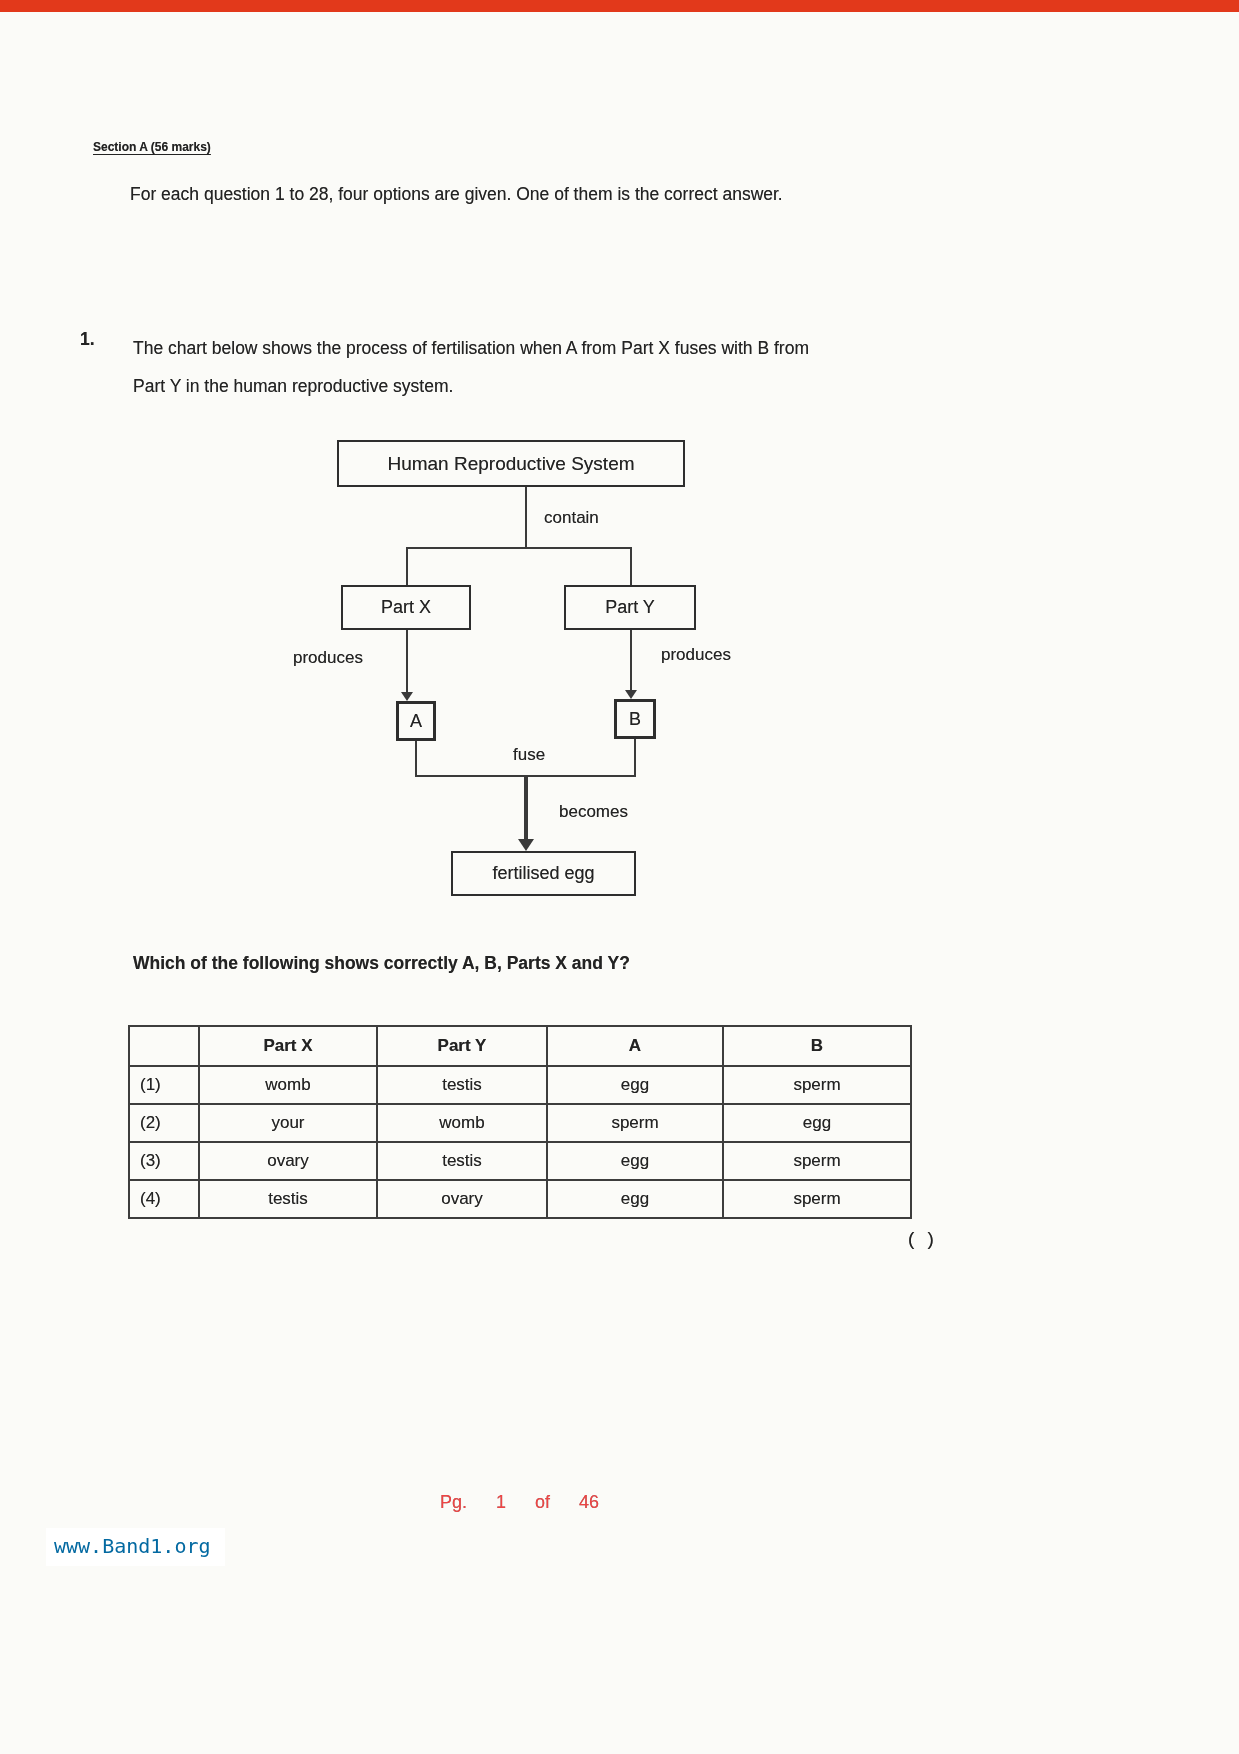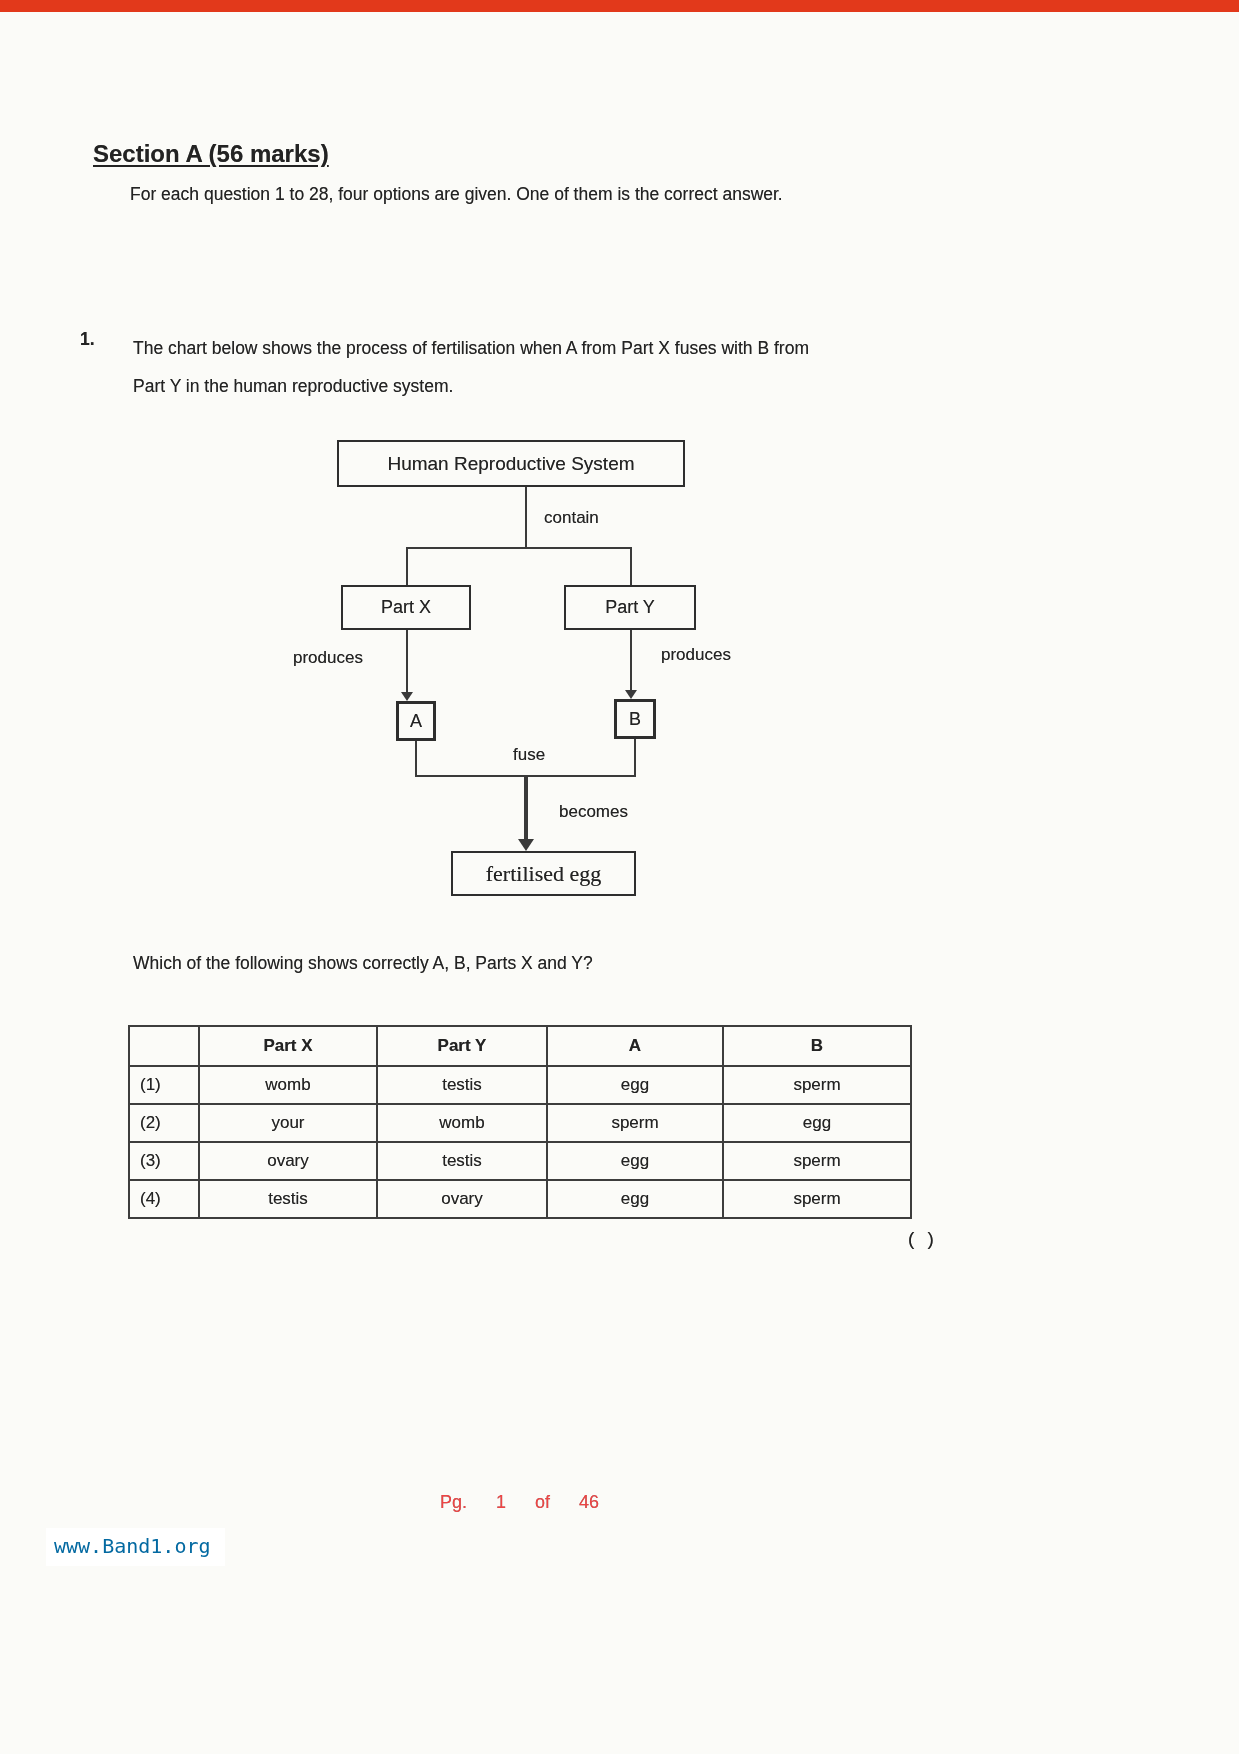--- a/index.html
+++ b/index.html
@@ -23,21 +23,21 @@
     position: absolute;
     top: 0; left: 0;
     width: 100%;
     height: 12px;
     background: #e2391b;
   }
 
   .heading {
     position: absolute;
     left: 93px; top: 140px;
-    font-size: 24px;
+    font-size: 12px;
     font-weight: bold;
     text-decoration: underline;
     text-underline-offset: 3px;
   }
 
   .instructions {
     position: absolute;
     left: 93px; top: 175px;
     font-size: 17.5px;
     line-height: 38px;
@@ -92,20 +92,21 @@
   .arrow-down.big {
     border-left-width: 8px;
     border-right-width: 8px;
     border-top-width: 12px;
   }
 
   .prompt {
     position: absolute;
     left: 133px; top: 953px;
     font-size: 17.5px;
+    font-weight: bold;
   }
 
   
   .anstable {
     position: absolute;
     left: 128px; top: 1025px;
     border-collapse: collapse;
     font-size: 17px;
   }
   .anstable th, .anstable td {
@@ -203,21 +204,21 @@
 
     <div class="vline" style="left:399px; top:301px; height:34px;"></div>
     <div class="vline" style="left:618px; top:299px; height:36px;"></div>
     <div class="hline" style="left:399px; top:335px; width:221px;"></div>
     <div class="dlabel" style="left:497px; top:305px;">fuse</div>
 
     <div class="vline thick" style="left:508px; top:335px; height:64px;"></div>
     <div class="arrow-down big" style="left:502px; top:399px;"></div>
     <div class="dlabel" style="left:543px; top:362px;">becomes</div>
 
-    <div class="dnode" style="left:435px; top:411px; width:185px; height:45px; font-size:22px;font-family:Liberation Serif, serif;">
+    <div class="dnode" style="left:435px; top:411px; width:185px; height:45px; font-size:18px;">
       <span>fertilised egg</span>
     </div>
   </div>
 
   <div class="prompt ink">Which of the following shows correctly A, B, Parts X and Y?</div>
 
   <table class="anstable ink">
     <thead>
       <tr>
         <th class="c0"></th>

